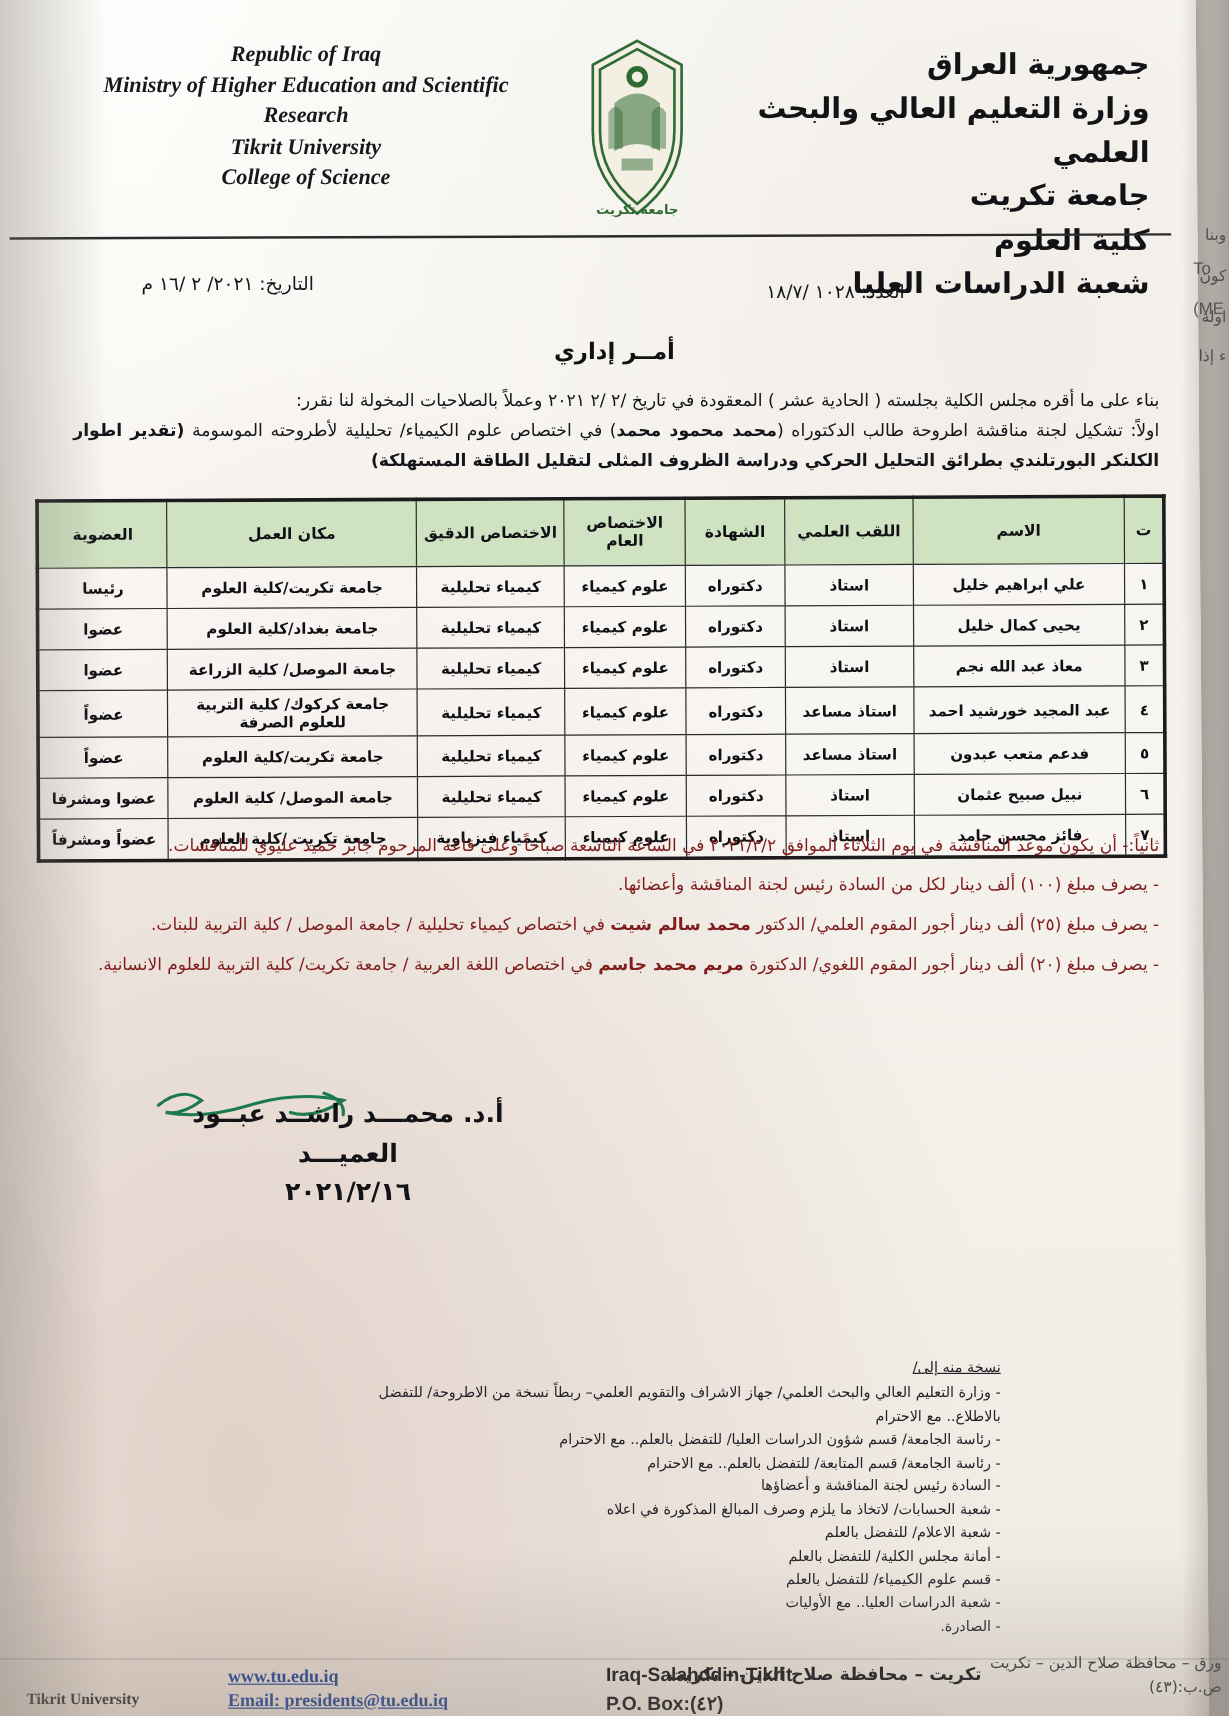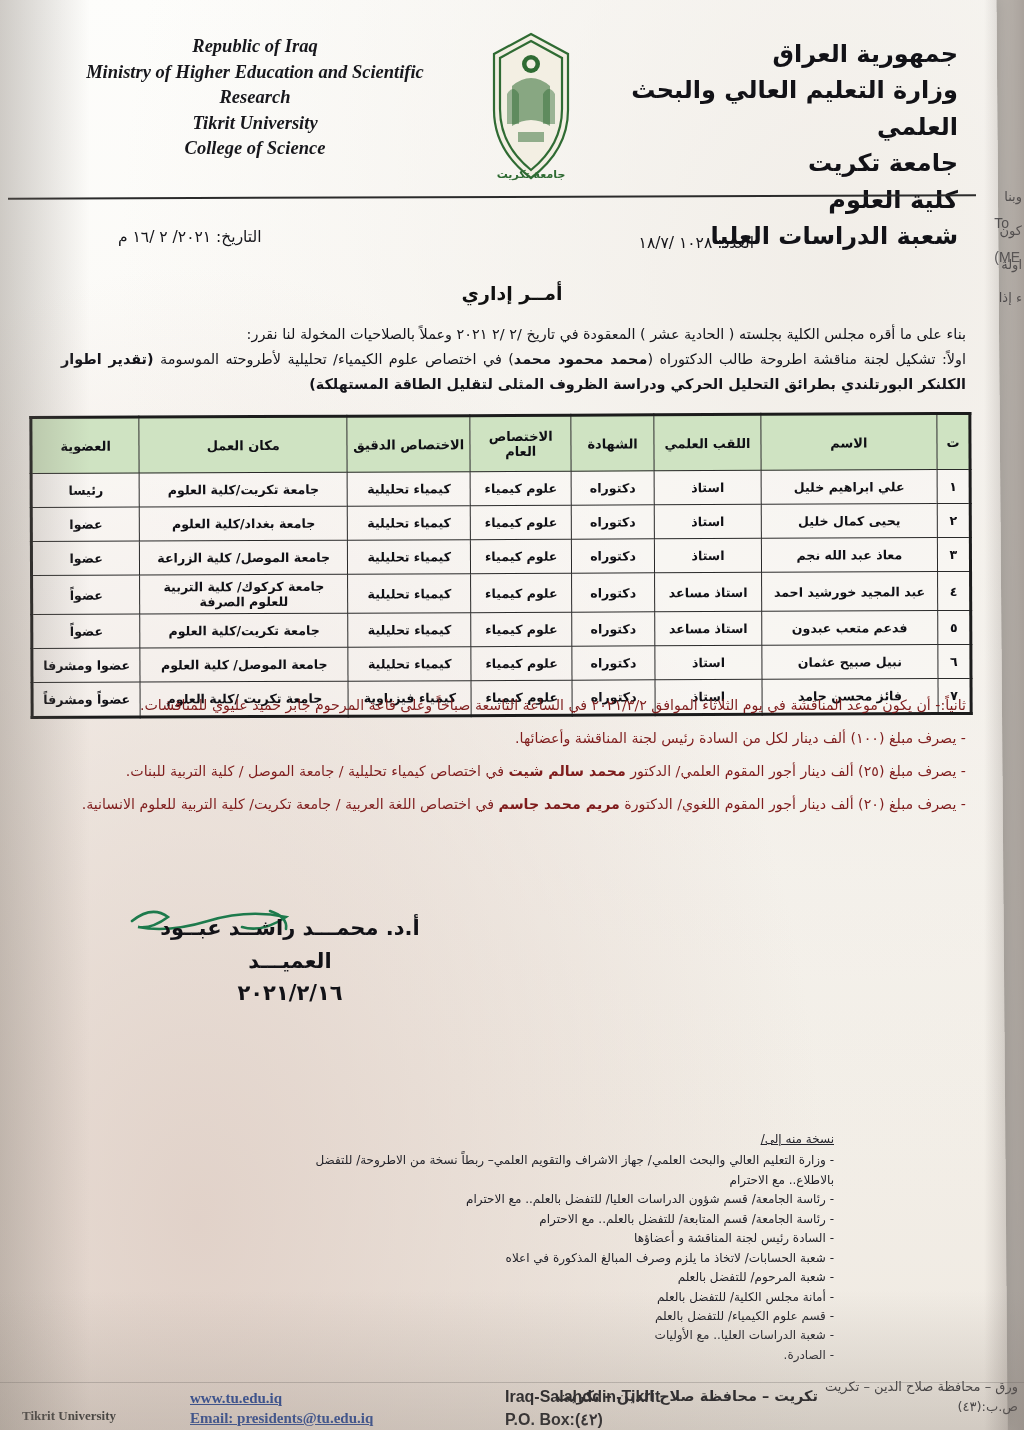--- a/index.html
+++ b/index.html
@@ -527,21 +527,21 @@
     <div class="sig-date">٢٠٢١/٢/١٦</div>
   </div>
 
   <div class="copies">
     <div class="ttl">نسخة منه إلى/</div>
     <div>- وزارة التعليم العالي والبحث العلمي/ جهاز الاشراف والتقويم العلمي– ربطاً نسخة من الاطروحة/ للتفضل بالاطلاع.. مع الاحترام</div>
     <div>- رئاسة الجامعة/ قسم شؤون الدراسات العليا/ للتفضل بالعلم.. مع الاحترام</div>
     <div>- رئاسة الجامعة/ قسم المتابعة/ للتفضل بالعلم.. مع الاحترام</div>
     <div>- السادة رئيس لجنة المناقشة و أعضاؤها</div>
     <div>- شعبة الحسابات/ لاتخاذ ما يلزم وصرف المبالغ المذكورة في اعلاه</div>
-    <div>- شعبة المرحوم/ للتفضل بالعلم</div>
+    <div>- شعبة الاعلام/ للتفضل بالعلم</div>
     <div>- أمانة مجلس الكلية/ للتفضل بالعلم</div>
     <div>- قسم علوم الكيمياء/ للتفضل بالعلم</div>
     <div>- شعبة الدراسات العليا.. مع الأوليات</div>
     <div>- الصادرة.</div>
   </div>
 
   <div class="bleed">
     <div>وبنا</div>
     <div>كون</div>
     <div>اولة</div>

